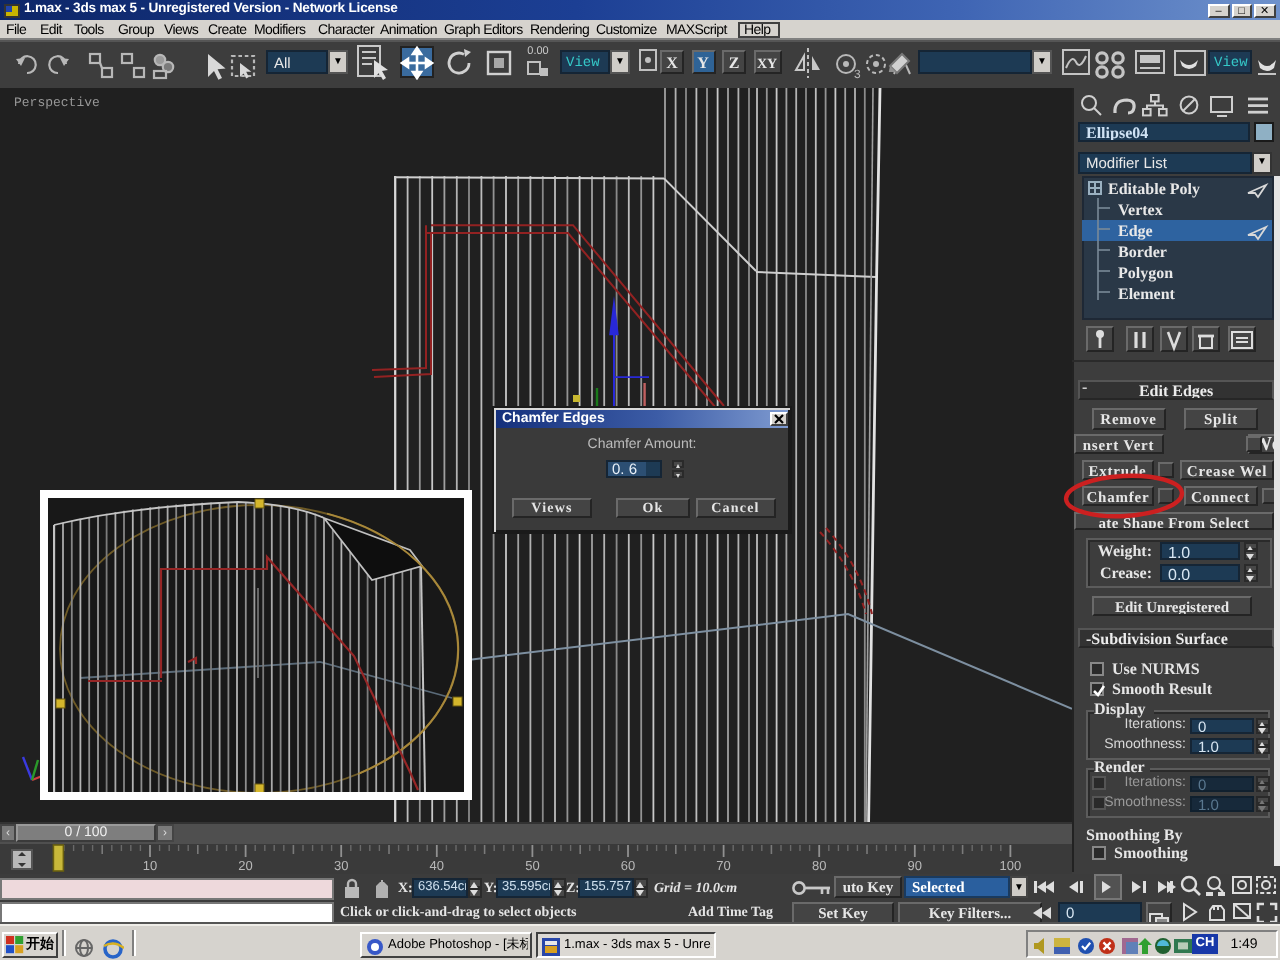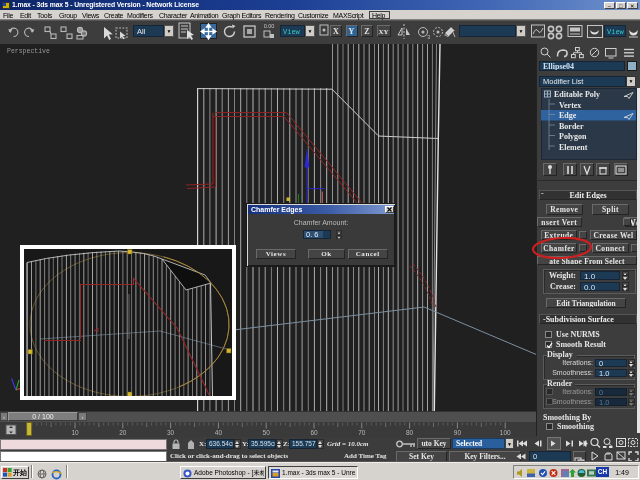--- a/index.html
+++ b/index.html
@@ -403,21 +403,21 @@
     </div>
 <div class="abs spin" style="left:622px;top:275.25px;width:6.5px;height:4.75px;">
       <div style="width:0;height:0;border-left:2px solid transparent;border-right:2px solid transparent;border-top:3px solid #ddd;margin:0.5px auto;"></div>
     </div>
 <div class="abs spin" style="left:622px;top:281.5px;width:6.5px;height:4.75px;">
       <div style="width:0;height:0;border-left:2px solid transparent;border-right:2px solid transparent;border-bottom:3px solid #ddd;margin:1px auto;"></div>
     </div>
 <div class="abs spin" style="left:622px;top:286.25px;width:6.5px;height:4.75px;">
       <div style="width:0;height:0;border-left:2px solid transparent;border-right:2px solid transparent;border-top:3px solid #ddd;margin:0.5px auto;"></div>
     </div>
-<div class="abs btn ser" style="left:546px;top:297.5px;width:80px;height:10.5px;font-size:7.5px;line-height:10px;">Edit Triangulation</div>
+<div class="abs btn ser" style="left:546px;top:297.5px;width:80px;height:10.5px;font-size:7.5px;line-height:10px;">Edit Unregistered</div>
 <div class="abs hdr ser" style="left:539px;top:314px;width:98px;height:10px;font-size:8px;line-height:9.5px;padding-left:3px;">-Subdivision Surface</div>
 <div class="abs" style="left:545px;top:331px;width:7px;height:7px;background:#2a2a2a;border:1px solid #888;"></div>
 <div class="abs ser" style="left:556px;top:330.5px;width:60px;height:8px;color:#e6e6e6;font-size:8px;line-height:8px;">Use NURMS</div>
 <div class="abs" style="left:545px;top:341px;width:7px;height:7px;background:#2a2a2a;border:1px solid #888;">
       <svg width="7" height="7" viewBox="0 0 7 7" style="display:block">
         <path d="M1 3.5 L3 5.5 L6 1" stroke="#fff" stroke-width="1.3" fill="none"></path>
       </svg>
     </div>
 <div class="abs ser" style="left:556px;top:340.5px;width:70px;height:8px;color:#e6e6e6;font-size:8px;line-height:8px;">Smooth Result</div>
 <div class="abs" style="left:543px;top:355px;width:92px;height:25px;border:1px solid #5c5c5c;box-shadow:inset 1px 1px 0 #2a2a2a;"></div>

